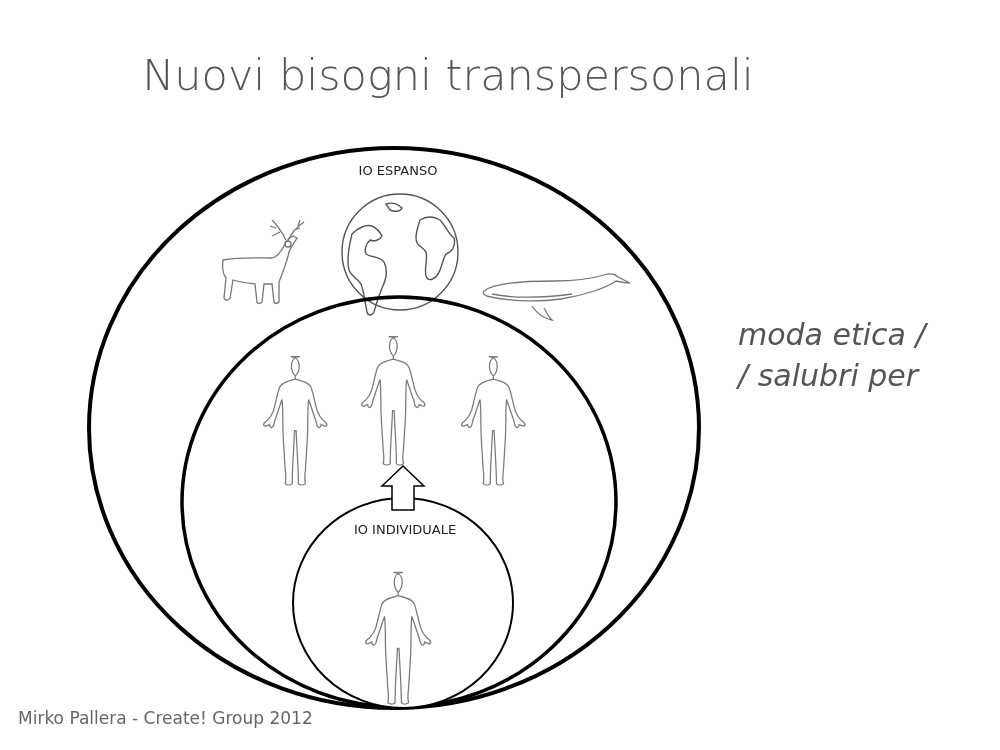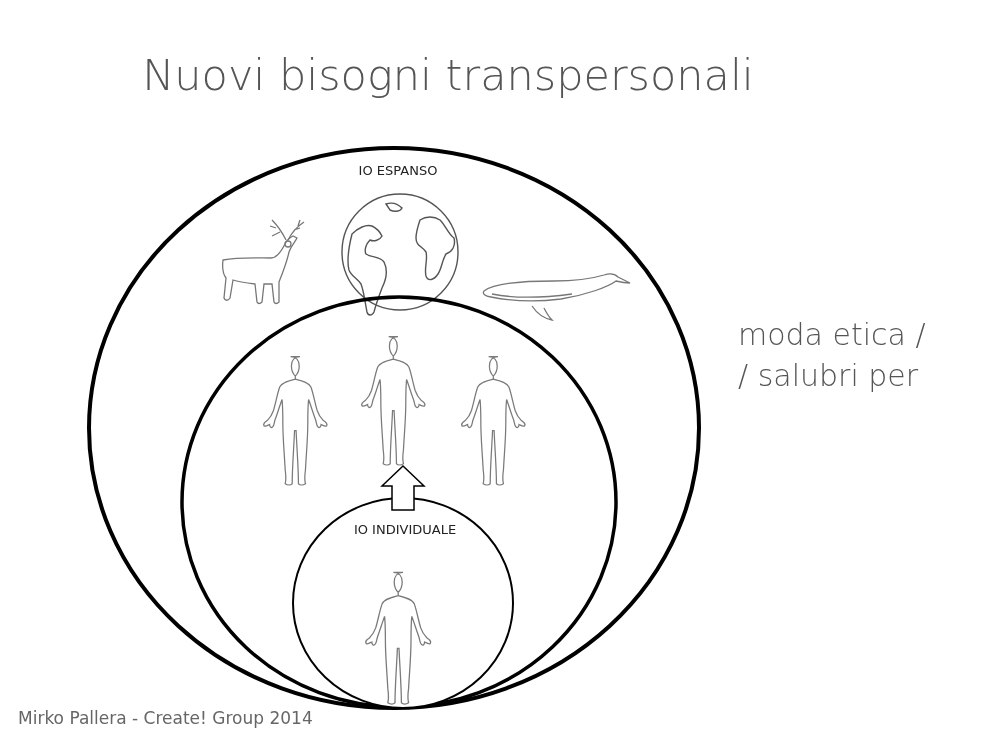--- a/index.html
+++ b/index.html
@@ -4,21 +4,21 @@
 <style>
   html, body { margin:0; padding:0; background:#ffffff; }
   body { width:1000px; height:750px; position:relative; overflow:hidden;
          font-family:"DejaVu Sans", sans-serif; }
   .title { position:absolute; left:0; width:896px; top:50px; text-align:center;
            font-size:43px; font-weight:200; color:#555555; letter-spacing:0px;
            font-family:"DejaVu Sans", sans-serif; }
   .side-text { position:absolute; left:738px; top:314px; width:240px;
                font-size:30px; line-height:41px; color:#555555; font-weight:200;
                font-family:"DejaVu Sans", sans-serif; }
-  .side-text div { white-space:nowrap; }
+  .side-text div { white-space:nowrap;font-style:italic; }
   .footer { position:absolute; left:18px; top:708px; font-size:17px; color:#666666;
             font-family:"DejaVu Sans", sans-serif; }
   svg.diagram { position:absolute; left:0; top:0; }
   .lbl { font-family:"DejaVu Sans", sans-serif; font-size:13px; fill:#222; }
 </style>
 </head>
 <body>
 
 <div class="title">Nuovi bisogni transpersonali</div>
 
@@ -64,13 +64,13 @@
   <text class="lbl" x="405" y="534" text-anchor="middle" id="lbl-individuale">IO INDIVIDUALE</text>
 
   <use href="#person" transform="translate(403,622) scale(0.8)"></use>
 </svg>
 
 <div class="side-text">
   <div>moda etica /</div>
   <div>/ salubri per</div>
 </div>
 
-<div class="footer">Mirko Pallera - Create! Group 2014</div>
+<div class="footer">Mirko Pallera - Create! Group 2012</div>
 
 </body></html>

